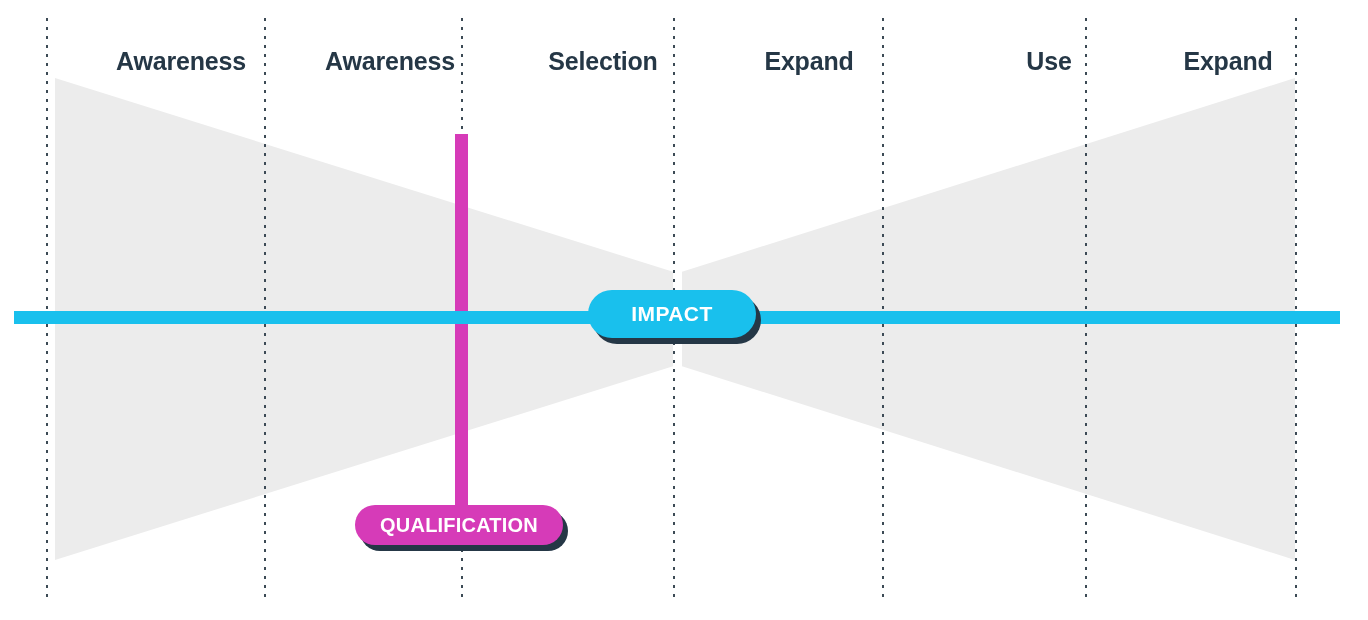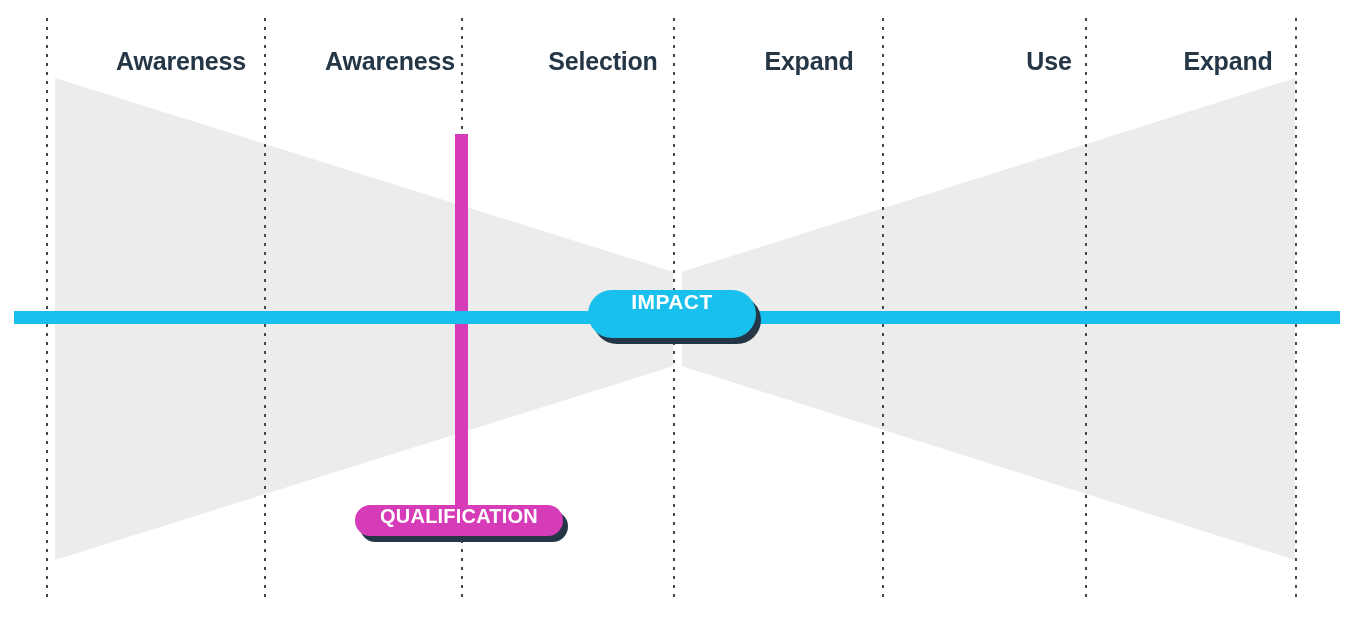--- a/index.html
+++ b/index.html
@@ -80,41 +80,42 @@
     top: 311px;
     width: 1326px;
     height: 13px;
     background: #19c0ed;
   }
 
   
   .pill {
     position: absolute;
     display: flex;
+    align-items: center;
     justify-content: center;
     border-radius: 999px;
     color: #ffffff;
     font-weight: bold;
     box-shadow: 5px 6px 0 0 #253746;
     white-space: nowrap;
   }
   .pill-impact {
     left: 588px;
     top: 290px;
     width: 168px;
     height: 48px;
     background: #19c0ed;
     font-size: 21px;
     letter-spacing: 0.4px;
   }
   .pill-qualification {
     left: 355px;
     top: 505px;
     width: 208px;
-    height: 31px;
+    height: 40px;
     background: #d63bb8;
     font-size: 20px;
     letter-spacing: 0.2px;
   }
 </style>
 </head>
 <body>
 
 <div id="stage">
 

